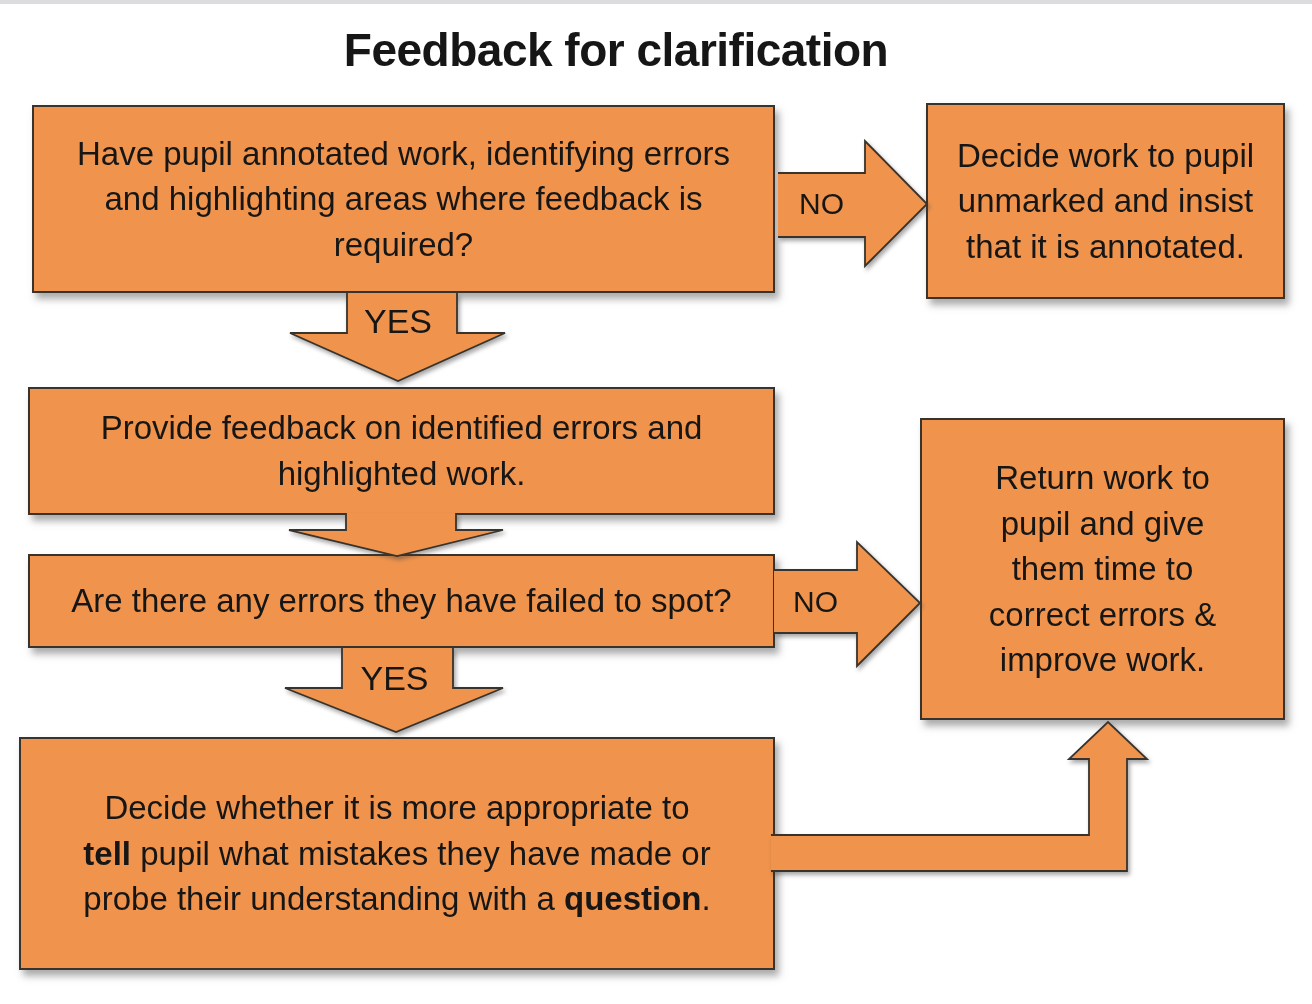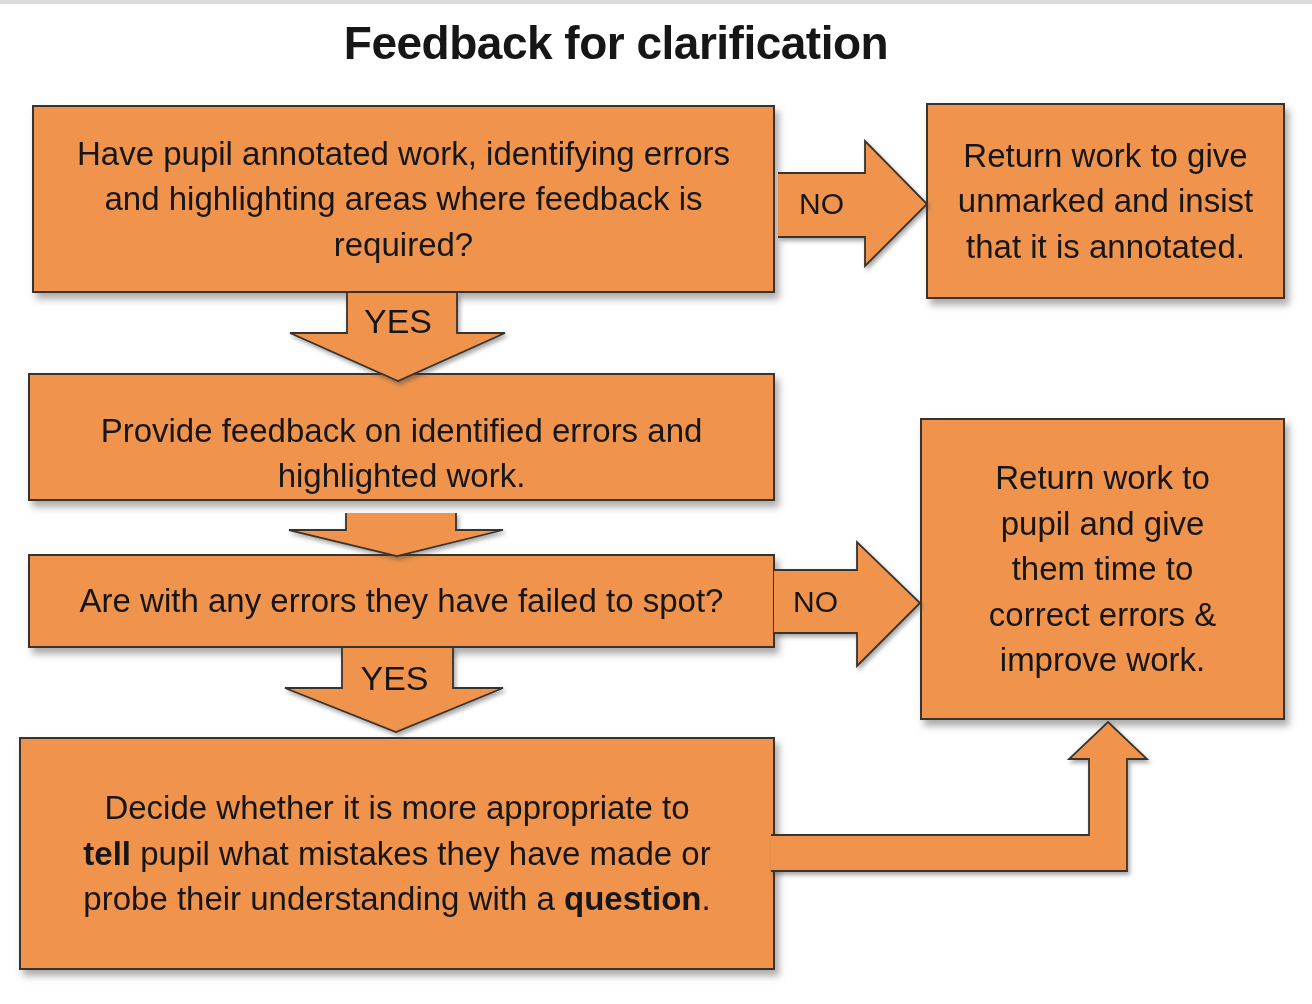--- a/index.html
+++ b/index.html
@@ -2,21 +2,21 @@
 <html style="--fill: #F0944D; --outline: #38332D; --text: #161616; --top-edge: #DCDCDE;"><head>
 <meta charset="utf-8">
 <style>
   html,body { margin:0; padding:0; background:#ffffff; }
   .canvas {
     position:relative; width:1312px; height:1004px; background:#fff;
     overflow:hidden; font-family:"Liberation Sans", sans-serif; color:var(--text,#161616);
   }
   .top-line { position:absolute; top:0; left:0; width:1312px; height:4px; background:var(--top-edge,#dcdcde); }
   .title {
-    position:absolute; top:16px; left:0; width:1232px; margin:0;
+    position:absolute; top:23px; left:0; width:1232px; margin:0;
     text-align:center; font-size:46px; font-weight:800; letter-spacing:-0.5px;
   }
   .box {
     position:absolute; box-sizing:border-box;
     background:var(--fill,#F0944D); border:2px solid var(--outline,#38332d);
     box-shadow:4px 6px 7px rgba(90,90,90,.5);
     display:flex; align-items:center; justify-content:center; text-align:center;
   }
   .box p { margin:0; font-size:33px; line-height:1.38; }
   .box p b { font-weight:700; }
@@ -37,29 +37,29 @@
 
   <div class="top-line"></div>
 
   <h1 class="title">Feedback for clarification</h1>
 
   <div class="box" style="left:32px; top:105px; width:743px; height:188px; padding:0 38px;">
     <p>Have pupil annotated work, identifying errors and highlighting areas where feedback is required?</p>
   </div>
 
   <div class="box" style="left:926px; top:103px; width:359px; height:196px; padding:0 26px;">
-    <p>Return work to give unmarked and insist that it is annotated.</p>
+    <p>Decide work to pupil unmarked and insist that it is annotated.</p>
   </div>
 
-  <div class="box" style="left:28px; top:373px; width:747px; height:128px; padding:0 40px;align-items:flex-end;">
+  <div class="box" style="left:28px; top:387px; width:747px; height:128px; padding:16px 40px;">
     <p>Provide feedback on identified errors and highlighted work.</p>
   </div>
 
   <div class="box" style="left:28px; top:554px; width:747px; height:94px; padding:0 40px;">
-    <p>Are with any errors they have failed to spot?</p>
+    <p>Are there any errors they have failed to spot?</p>
   </div>
 
   <div class="box" style="left:920px; top:418px; width:365px; height:302px; padding:0 52px;">
     <p>Return work to pupil and give them time to correct errors &amp; improve work.</p>
   </div>
 
   <div class="box" style="left:19px; top:737px; width:756px; height:233px; padding:8px 56px;">
     <p><span>Decide whether it is more appropriate to </span><b>tell</b><span> pupil what mistakes they have made or probe their understanding with a </span><b>question</b><span>.</span></p>
   </div>
 

